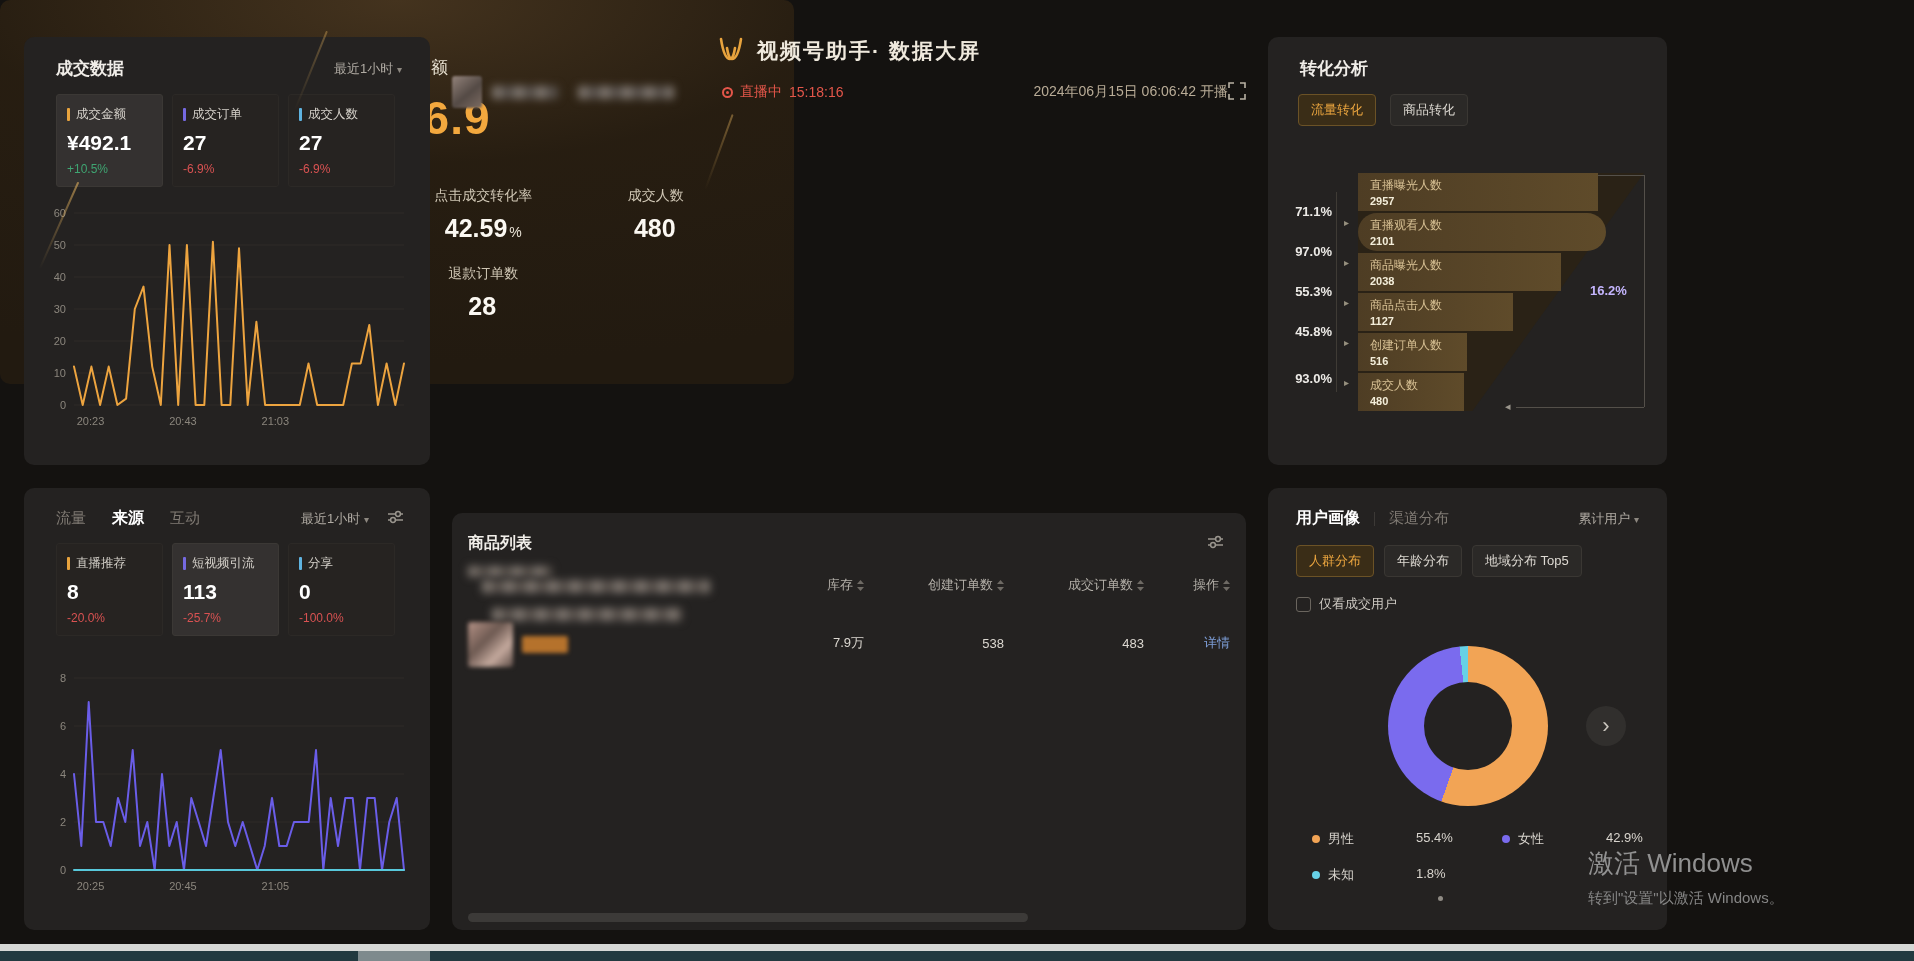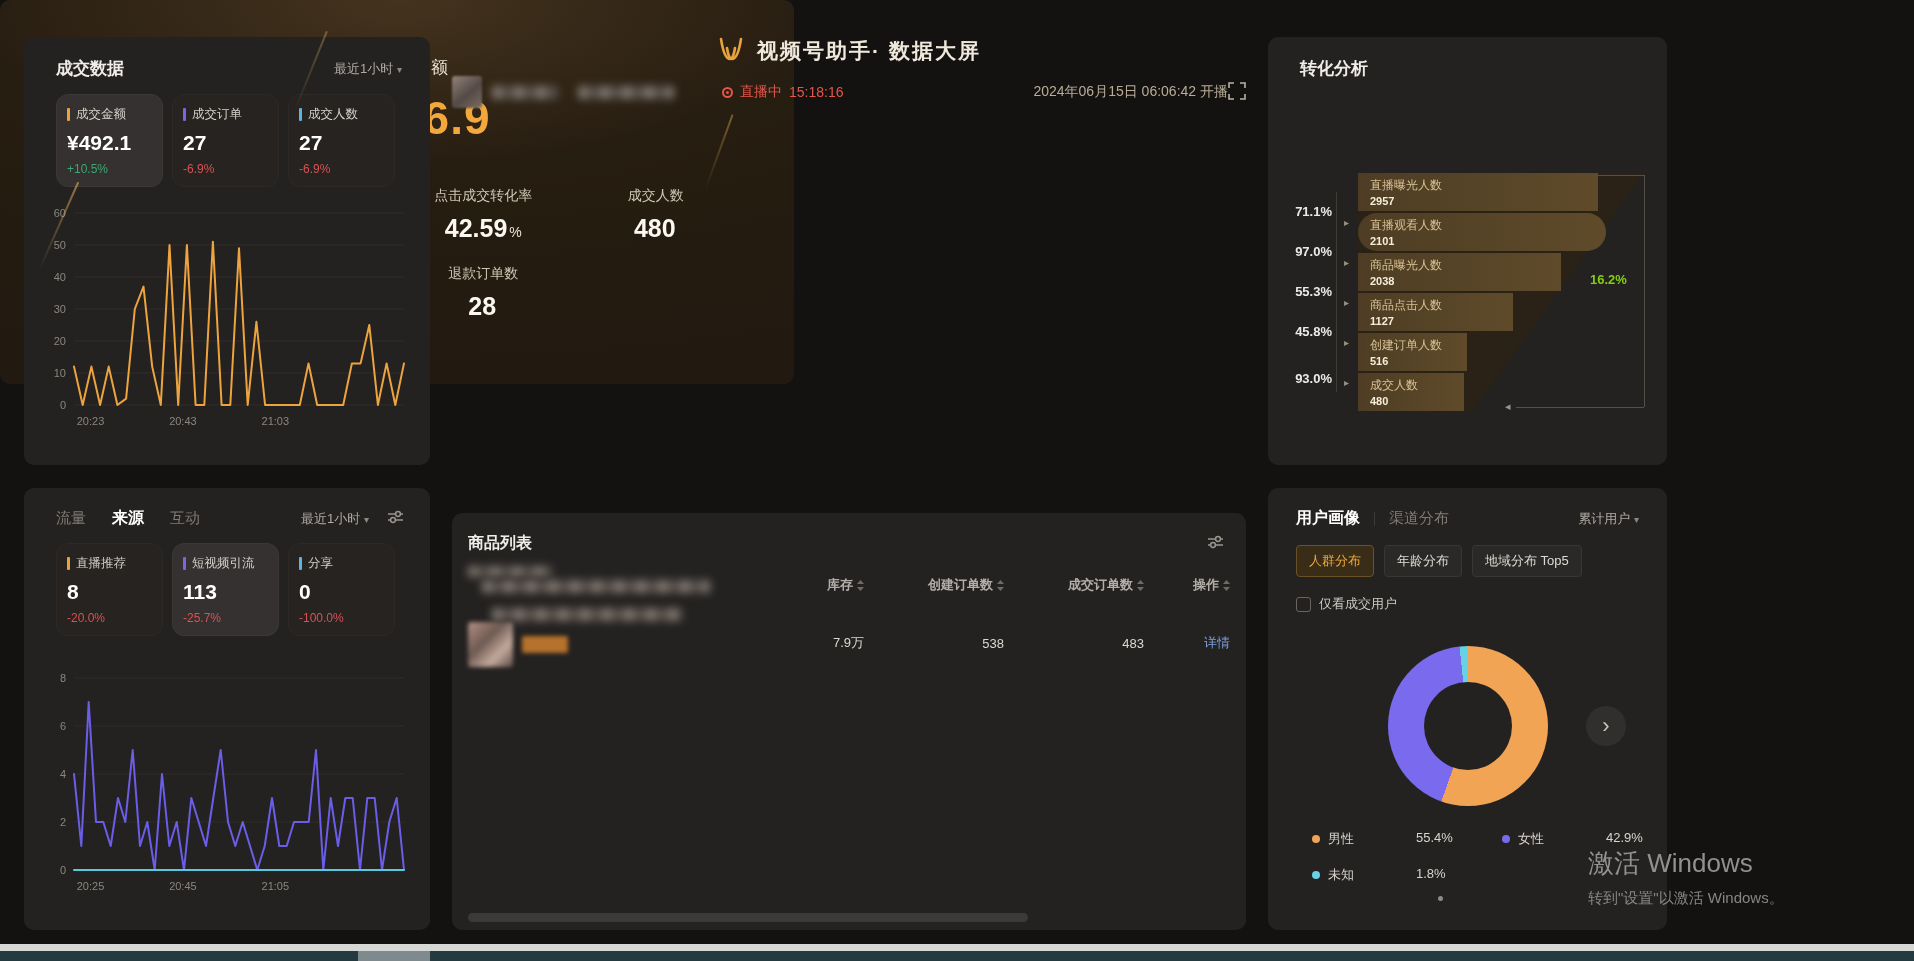--- a/index.html
+++ b/index.html
@@ -21,21 +21,21 @@
   .live-right { margin-left:auto; display:flex; align-items:center; color:#b9ac97; font-size:14px; }
 
   
   .p-head { display:flex; justify-content:space-between; align-items:center; padding:20px 28px 0 32px; }
   .p-title { font-size:17px; font-weight:bold; color:#f0ede8; }
   .range-sel { font-size:13px; color:#b0aba3; cursor:pointer; }
   .caret { font-size:10px; color:#8d8880; }
 
   
   .cards { display:flex; gap:9px; margin:14px 0 0 32px; }
-  .stat-card { width:107px; height:93px; background:#262321; border:1px solid #2c2926; border-radius:12px; padding:11px 10px; }
+  .stat-card { width:107px; height:93px; background:#262321; border:1px solid #2c2926; border-radius:3px; padding:11px 10px; }
   .stat-card.selected { background:#343130; border-color:#3b3835; }
   .card-label { display:flex; align-items:center; gap:6px; font-size:12.5px; color:#d5d1ca; white-space:nowrap; }
   .marker { width:3px; height:13px; border-radius:1px; flex:none; }
   .card-value { margin-top:8px; font-size:21px; font-weight:bold; color:#fff; }
   .card-change { margin-top:7px; font-size:12px; }
   .chg-down { color:#d95252; }
   .chg-up { color:#3fa572; }
 
   
   #panel-deal    { left:24px;   top:37px;  width:406px; height:428px; }
@@ -81,25 +81,25 @@
       background:linear-gradient(90deg,#4e3d24,#5f4b2a); padding:4px 0 0 12px; }
   .fb-label { font-size:12px; color:#d8c194; }
   .fb-value { font-size:11px; font-weight:bold; color:#f4eeda; margin-top:1px; }
   .f-pct { position:absolute; left:16px; width:48px; text-align:right; font-size:13px; font-weight:bold; color:#eceae6; z-index:2; }
   .f-arrow { position:absolute; left:76px; font-size:10px; color:#97917f; z-index:2; }
   .f-lbrk { position:absolute; left:68px; width:10px; height:40px; border-left:1px solid #3f3b35; }
   .f-rline { position:absolute; left:376px; top:2px; width:1px; height:232px; background:#54504a; }
   .f-rtop { position:absolute; left:330px; top:2px; width:46px; height:1px; background:#54504a; }
   .f-rbot { position:absolute; left:248px; top:234px; width:128px; height:1px; background:#54504a; }
   .f-rarrow { position:absolute; left:237px; top:227px; font-size:11px; color:#9a958c; }
-  .f-rpct { position:absolute; left:322px; top:99px; font-size:13px; font-weight:bold; color:#84cc16; }
+  .f-rpct { position:absolute; left:322px; top:110px; font-size:13px; font-weight:bold; color:#c4b5fd; }
 
   
   .prod-table { margin:16px 16px 0 16px; }
-  .pt-head { display:flex; align-items:center; height:30px; color:#b3afa8; font-size:13px;font-weight:bold; }
+  .pt-head { display:flex; align-items:center; height:30px; color:#b3afa8; font-size:13px; }
   .pt-row { display:flex; align-items:center; margin-top:10px; height:66px; color:#dcd8d1; font-size:13px; }
   .col-name { flex:1; position:relative; height:100%; }
   .col-num { width:120px; text-align:right; display:flex; justify-content:flex-end; align-items:center; gap:4px; }
   .col-num.w140 { width:140px; }
   .col-act { width:86px; text-align:right; display:flex; justify-content:flex-end; align-items:center; gap:4px; }
   .hd-blur1 { position:absolute; left:0; top:-4px; width:84px; height:11px; }
   .hd-blur2 { position:absolute; left:14px; top:10px; width:228px; height:13px; }
   .thumb-blur { position:absolute; left:0; top:12px; width:45px; height:45px; border-radius:3px;
       background:linear-gradient(135deg,#b59286 0%,#6e5a52 40%,#c4a99d 70%,#5d4c46 100%); filter:blur(2px); }
   .title-blur { position:absolute; left:24px; top:-2px; width:190px; height:13px; }
@@ -394,20 +394,24 @@
           </div>
       </div>
     </div>
     <div class="h-scrollbar"></div>
   </div>
 
   <div class="panel" id="panel-funnel">
     <div class="p-head">
       <span class="p-title">转化分析</span>
     </div>
+    <div class="pills">
+      <span class="pill active">流量转化</span>
+      <span class="pill">商品转化</span>
+    </div>
     <div class="funnel-box">
       <div class="f-sil"></div>
 
       <div class="funnel-bar" style="width: 240px;">
         <div class="fb-label">直播曝光人数</div>
         <div class="fb-value">2957</div>
       </div>
       <div class="funnel-bar" style="width: 248px; border-radius: 19px;">
         <div class="fb-label">直播观看人数</div>
         <div class="fb-value">2101</div>

